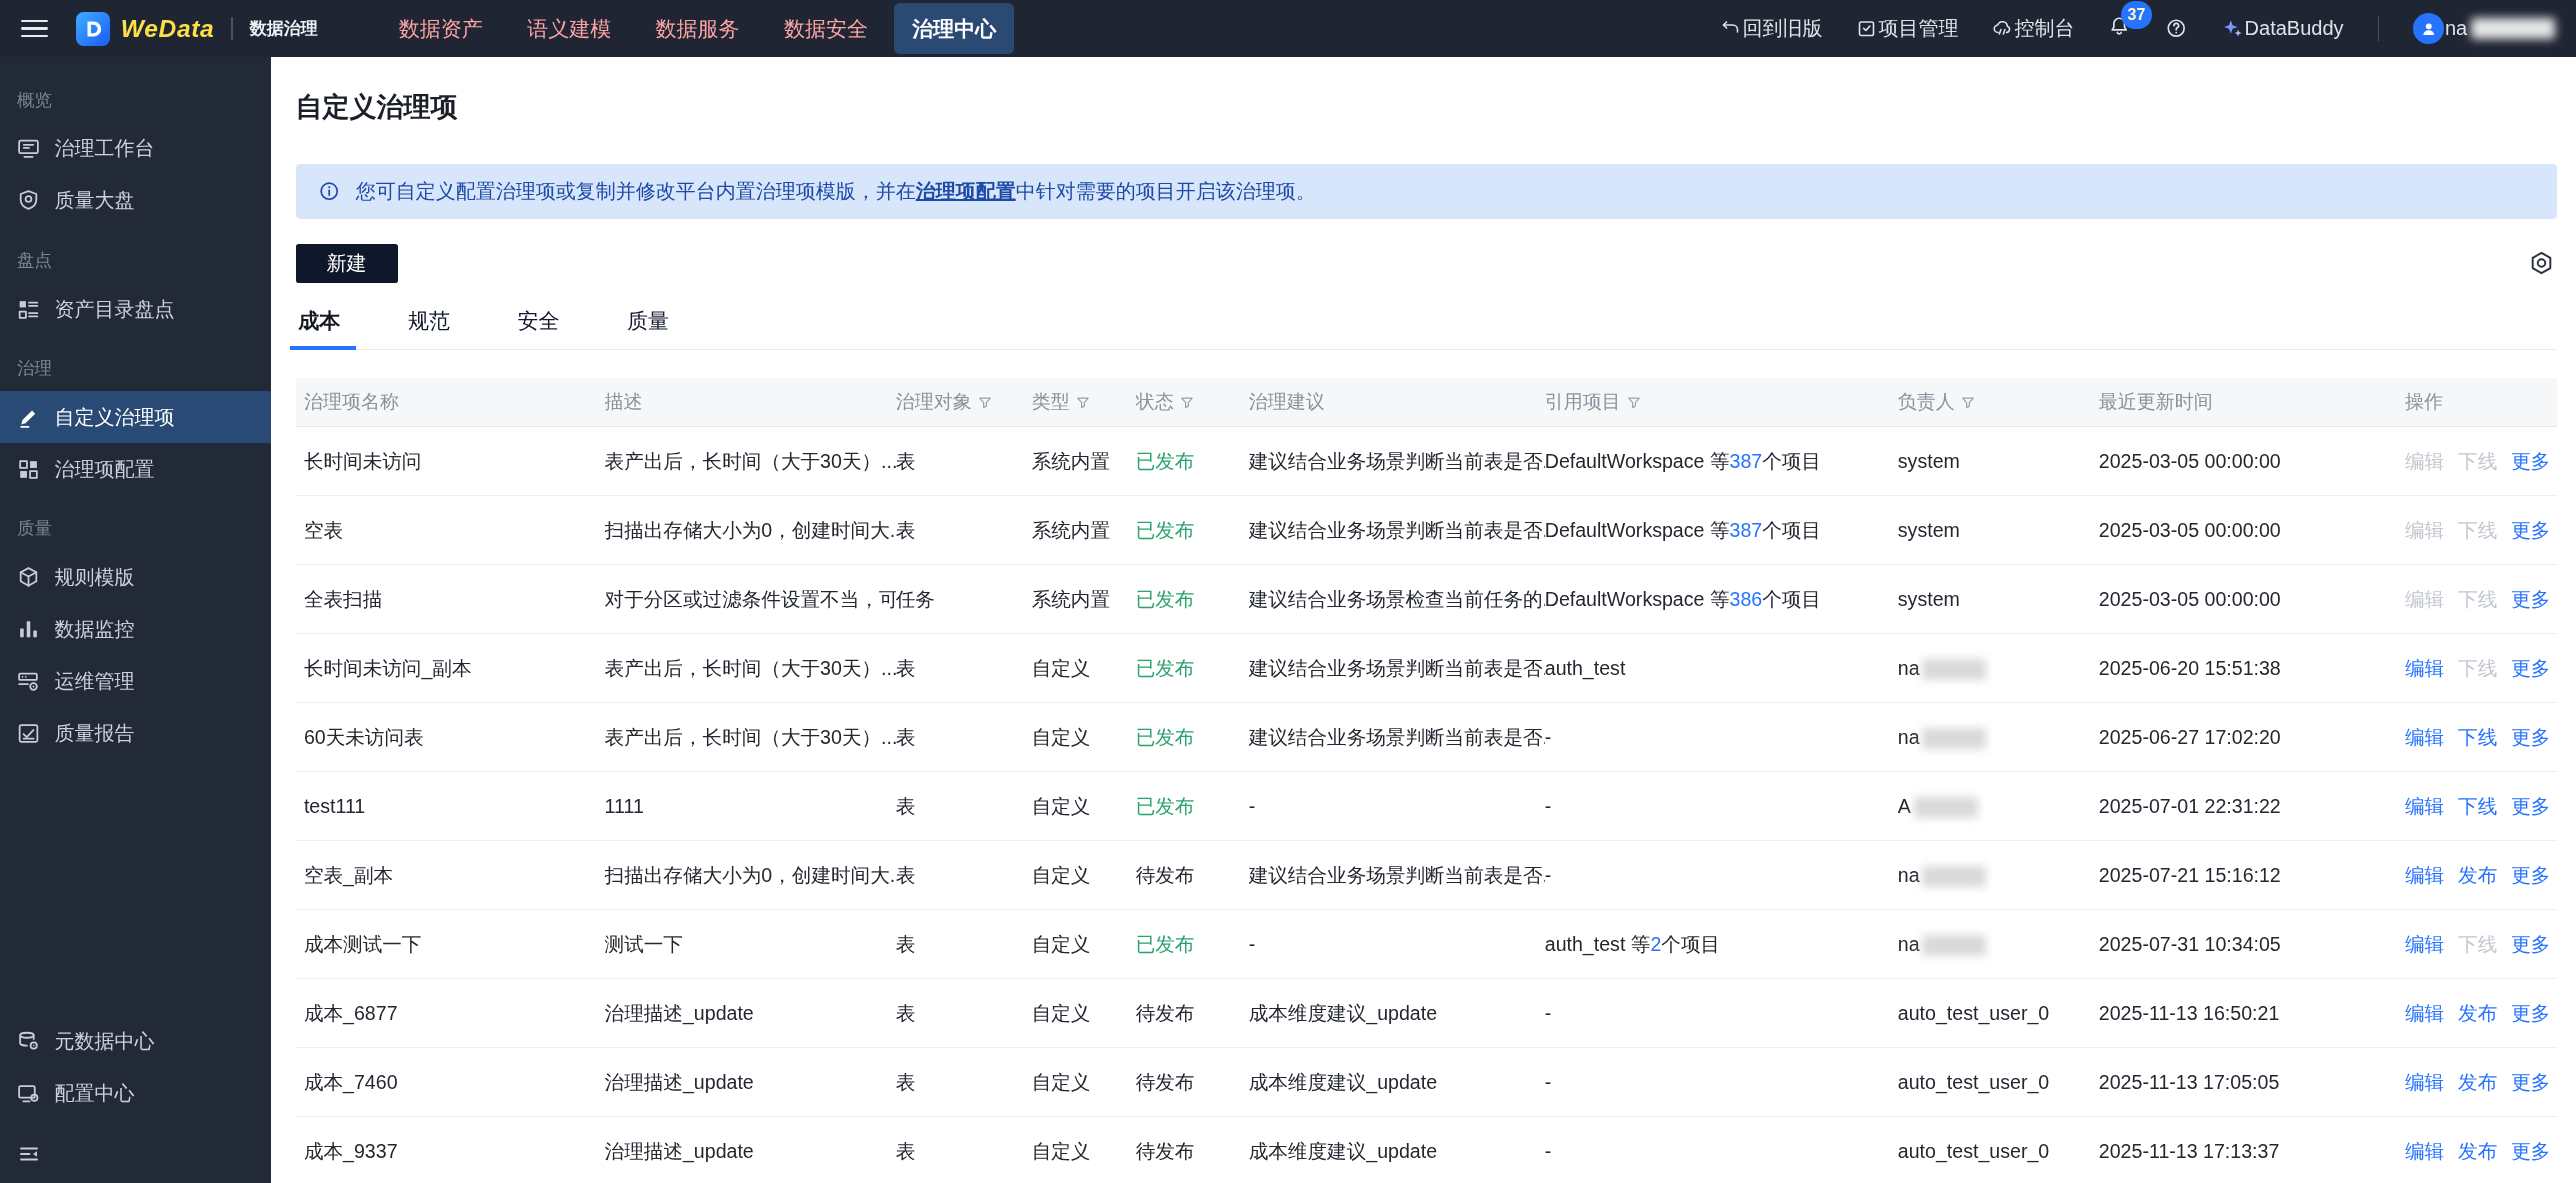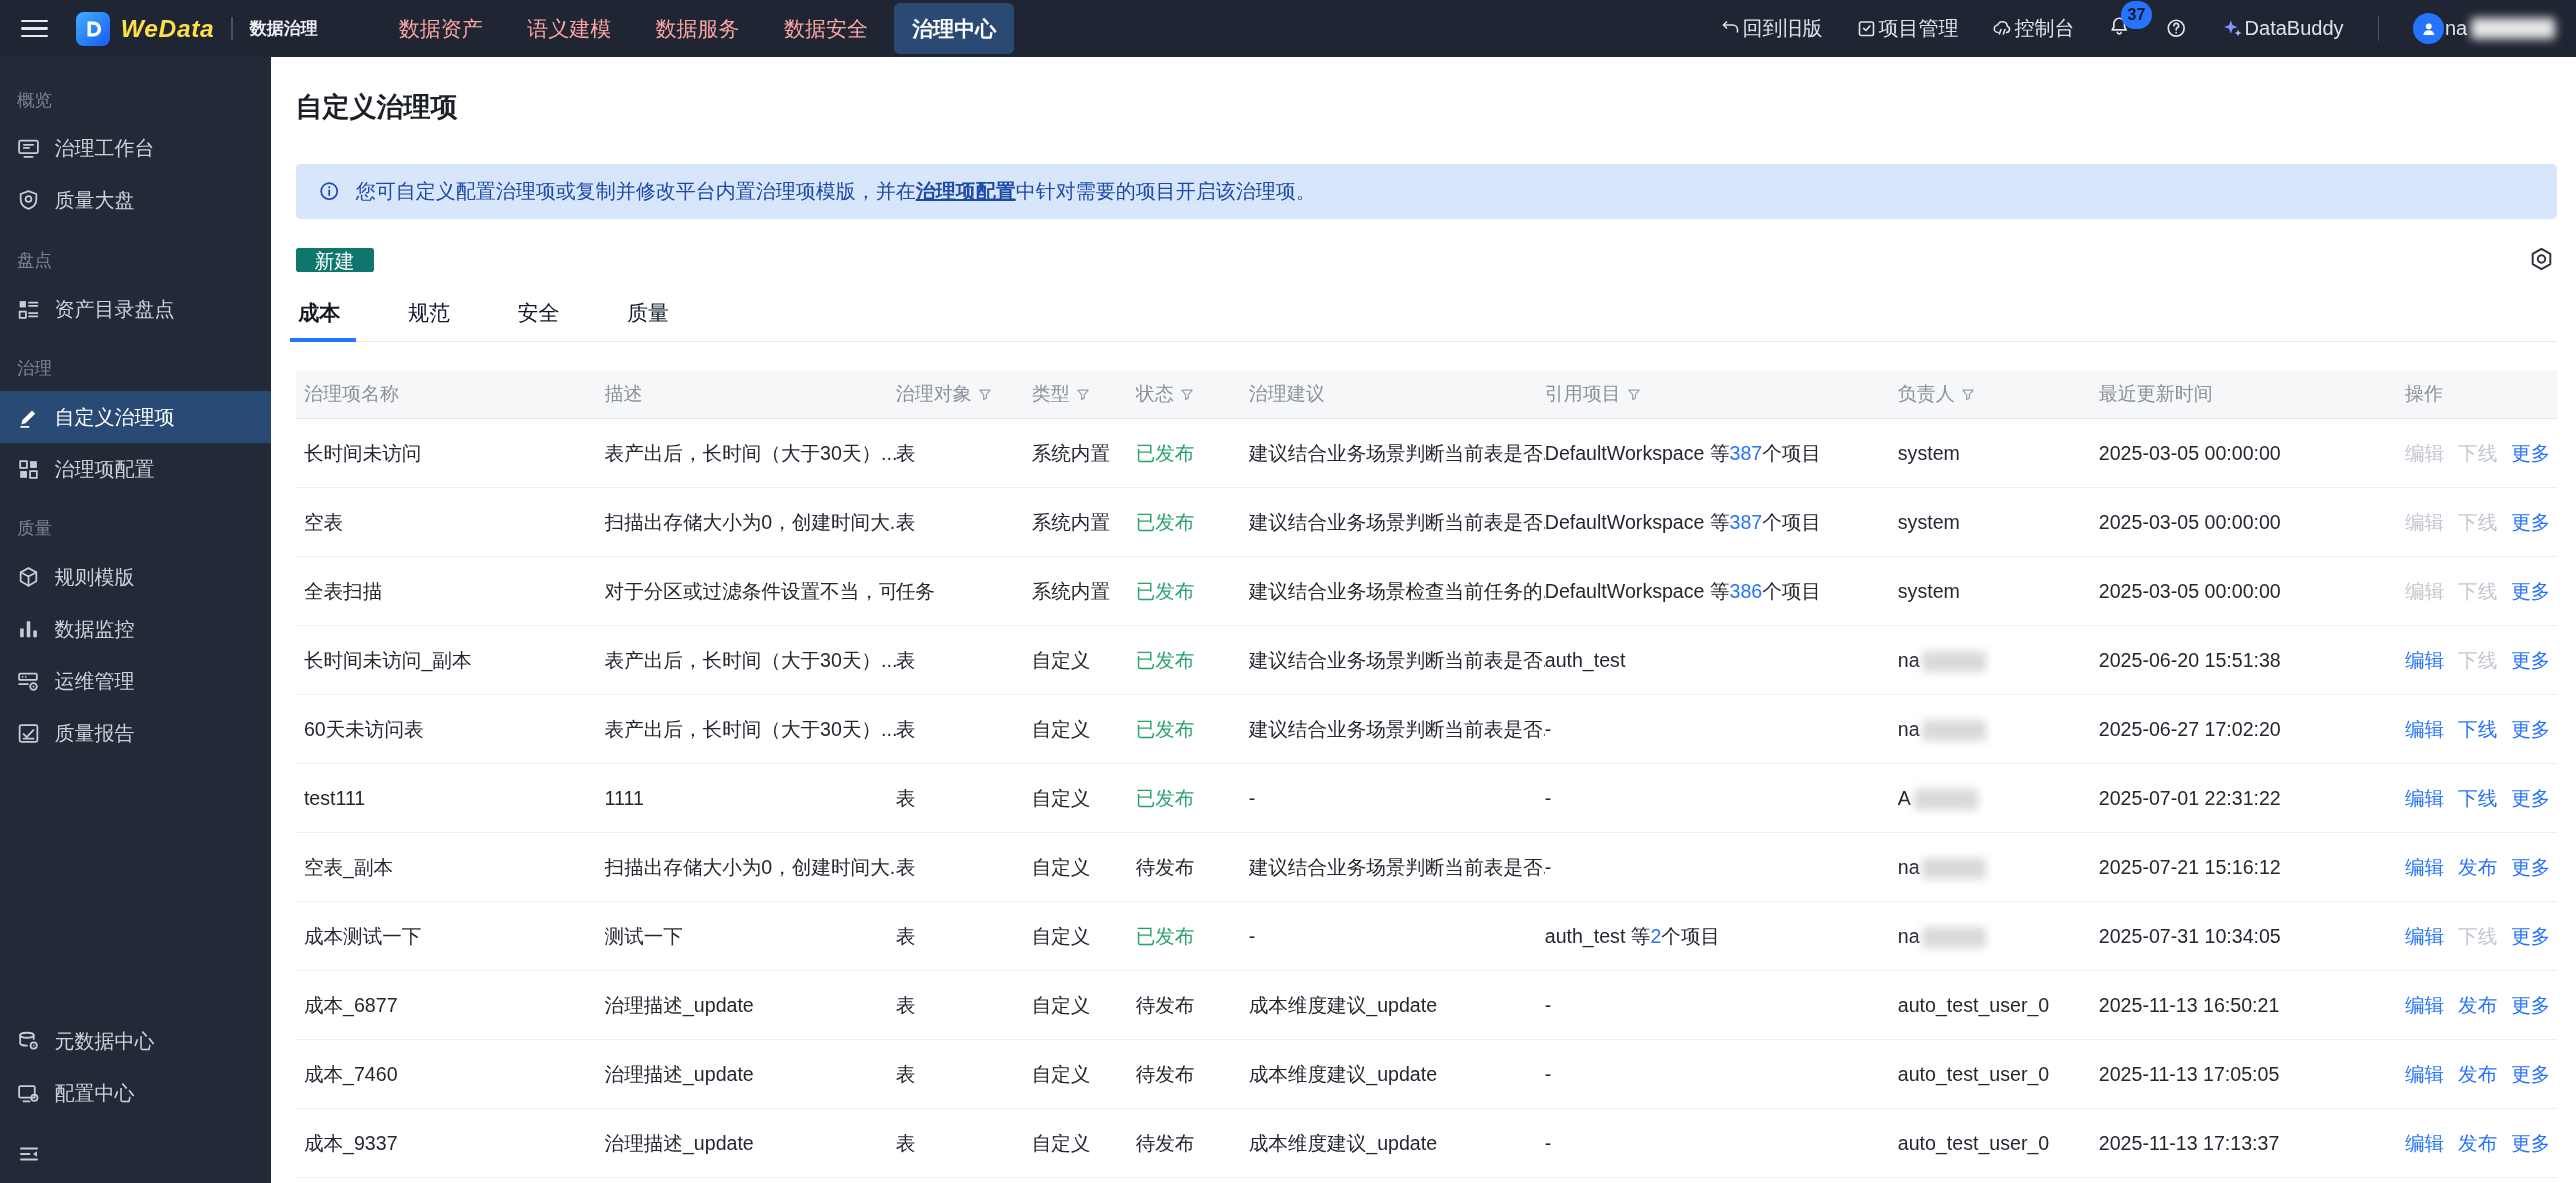--- a/index.html
+++ b/index.html
@@ -27,21 +27,21 @@
   .brand-sep { width:1.4px; height:22.4px; background:#4a5163; margin:0 17px; }
   .product { font-size:17px; font-weight:600; color:#eef1f5; }
   .tnav { display:flex; margin-left:63px; gap:8.4px; align-items:center; }
   .tnav-item { font-size:21px; padding:11.2px 18px; border-radius:5.6px; color:#fca5a5; cursor:pointer; white-space:nowrap; }
   .tnav-item.active { background:#2a4a74; color:#fff; font-weight:700; }
   .top-right { margin-left:auto; display:flex; align-items:center; gap:34px; font-size:20px; color:#dfe3ea; }
   .tr-item { display:flex; align-items:center; gap:1px; cursor:pointer; white-space:nowrap; }
   .tr-item svg { flex:0 0 auto; }
   .bell-wrap { position:relative; cursor:pointer; }
   .badge {
-    position:absolute; top:-14px; left:12.6px; background:#2673ff; color:#0f172a;
+    position:absolute; top:-14px; left:12.6px; background:#2673ff; color:#fef9c3;
     font-size:16px; font-weight:700; min-width:31px; height:28px; border-radius:14px;
     display:flex; align-items:center; justify-content:center; padding:0 5.6px;
   }
   .vsep { width:1.4px; height:25px; background:#4a5163; }
   .avatar { width:31px; height:31px; border-radius:50%; background:#2673ff; display:flex; align-items:center; justify-content:center; }
   .user-redacted { display:inline-block; width:84px; height:21px; background:#e6e6e6; border-radius:2.8px; filter:blur(4.9px); margin-left:2.8px; }
 
   
   .body-row { flex:1; display:flex; min-height:0; }
 
@@ -58,21 +58,21 @@
   
   .main { flex:1; background:#fff; padding:0 19px 0 24.5px; overflow:hidden; }
   .page-title { font-size:27px; font-weight:700; color:#1a1f28; margin-top:32px; }
   .banner {
     margin-top:39px; background:#d8e6fc; border-radius:4.2px; height:55px;
     display:flex; align-items:center; gap:15.4px; padding:0 22.4px;
     color:#1c4aa6; font-size:20px;
   }
   .banner .banner-link { font-weight:700; text-decoration:underline; cursor:pointer; }
   .toolbar { margin-top:25px; display:flex; align-items:center; }
-  .btn-new { background:#0f766e; color:#fff; font-size:20px; height:24px; padding:0 19px; border:none; border-radius:2.8px; cursor:pointer; font-family:inherit; }
+  .btn-new { background:#0f172a; color:#fff; font-size:20px; height:39px; padding:0 31px; border:none; border-radius:2.8px; cursor:pointer; font-family:inherit; }
   .gear-btn { margin-left:auto; width:31px; height:31px; display:flex; align-items:center; justify-content:center; color:#2b313b; cursor:pointer; }
   .tabs { margin-top:19.6px; display:flex; border-bottom:1.4px solid #e8eaef; }
   .tab { font-size:21px; color:#0f172a; padding:4.2px 2.8px 14px; margin-right:62px; position:relative; cursor:pointer; }
   .tab.active { font-weight:700; color:#14181f; }
   .tab.active::after { content:''; position:absolute; left:-5.6px; right:-12.6px; bottom:-1.4px; height:4.2px; background:#2673ff; }
 
   
   table.gov { width:100%; border-collapse:collapse; table-layout:fixed; margin-top:28px; }
   thead tr { background:#f6f7f9; height:49px; }
   th { font-size:19px; font-weight:400; color:#8b919c; text-align:left; padding:0 12.6px 0 0; white-space:nowrap; overflow:hidden; border-bottom:1.4px solid #e3e6ec; }

